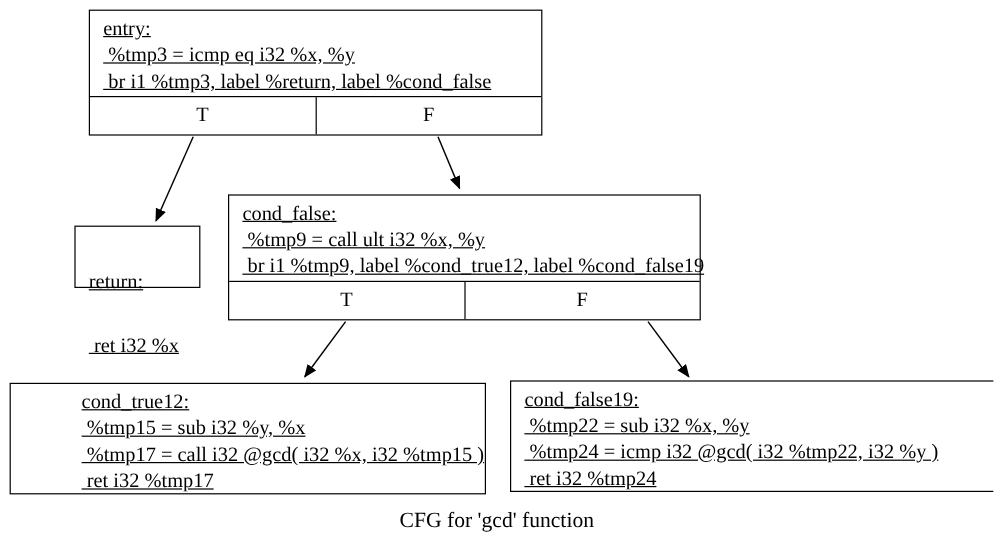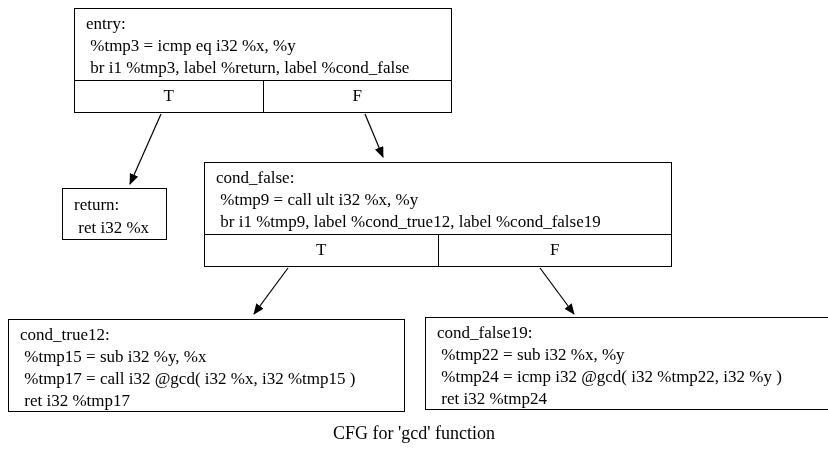--- a/index.html
+++ b/index.html
@@ -10,47 +10,48 @@
     background: #ffffff;
     font-family: "Liberation Serif", serif;
     color: #000000;
     overflow: hidden;
   }
   .node {
     position: absolute;
     border: 1.3px solid #000000;
     background: #ffffff;
     box-sizing: border-box;
+    text-decoration: underline;
   }
   .node-body { padding: 4px 6px 0 11px; }
   .line {
     white-space: pre;
     font-size: 17px;
     line-height: 22px;
   }
-  .return-body .line { line-height: 22px; padding-top: 1px; }
+  .return-body .line { line-height: 22px; padding-top: 1px; margin-top: 30px; }
   .branch-row {
     position: absolute;
     left: 0; right: 0; bottom: 0;
     height: 31px;
     display: flex;
     border-top: 1.3px solid #000000;
   }
   .branch-cell {
     flex: 1;
     text-align: center;
     font-size: 17px;
     line-height: 30px;
   }
   .branch-cell.true-cell { border-right: 1.3px solid #000000; }
 
   #node-entry        { left: 74px;  top: 8px;   width: 378px; height: 105px; }
   #node-return       { left: 62px;  top: 188px; width: 105px; height: 52px;  }
-  #node-cond-false   { left: 204px; top: 162px; width: 468px; height: 105px; }
-  #node-cond-true12  { left: 8px;   top: 319px; width: 397px; height: 93px;  }
+  #node-cond-false   { left: 190px; top: 162px; width: 394px; height: 105px; }
+  #node-cond-true12  { left: 8px;   top: 319px; width: 397px; height: 93px; padding-left: 48px;  }
   #node-cond-false19 { left: 425px; top: 317px; width: 456px; height: 93px;  }
 
   .edge-layer {
     position: absolute;
     left: 0; top: 0;
     width: 828px; height: 452px;
     pointer-events: none;
   }
   .edge-layer line { stroke: #000000; stroke-width: 1.2px; }
 

